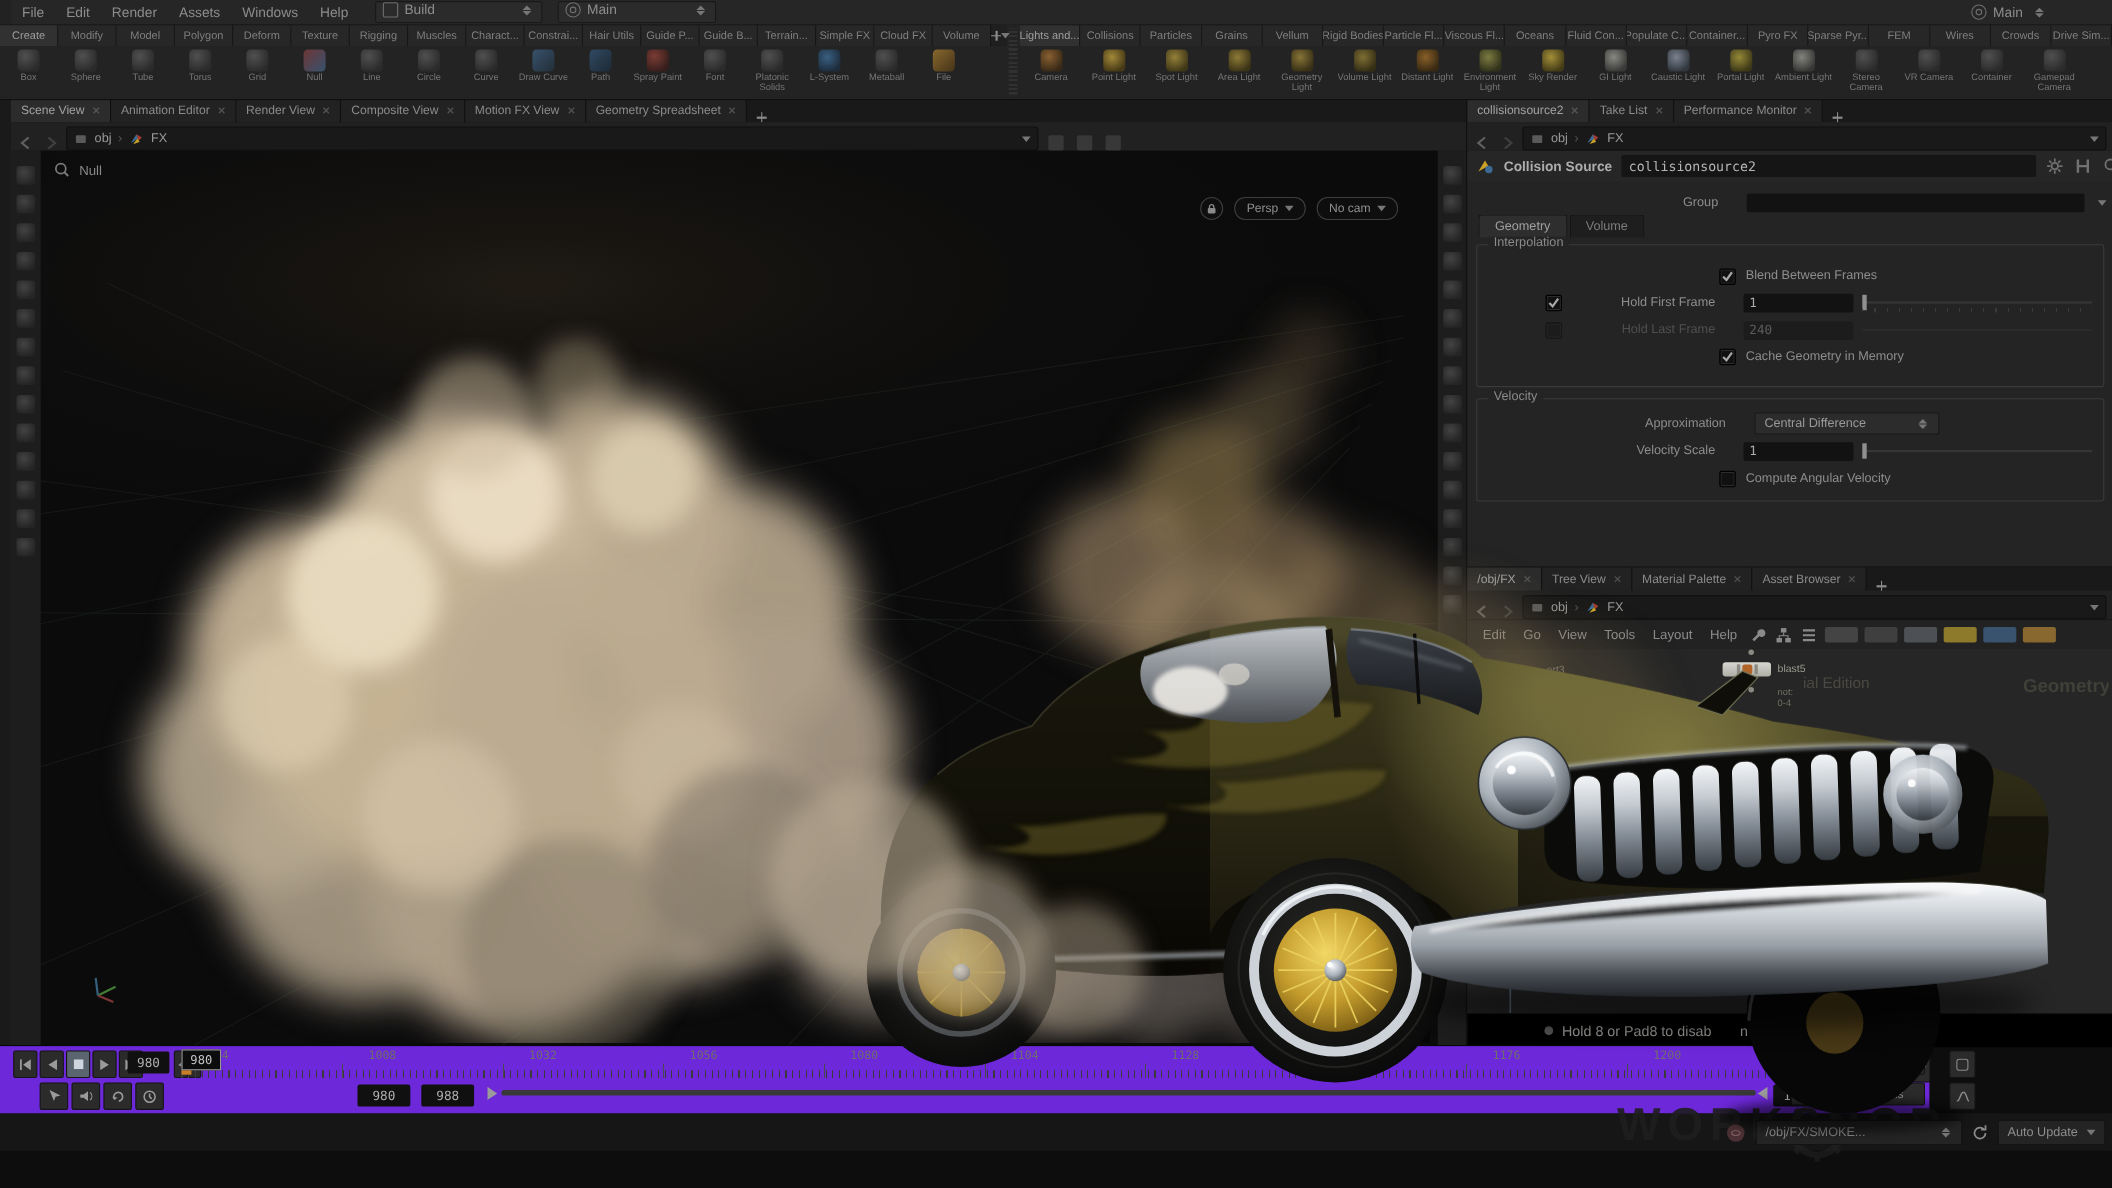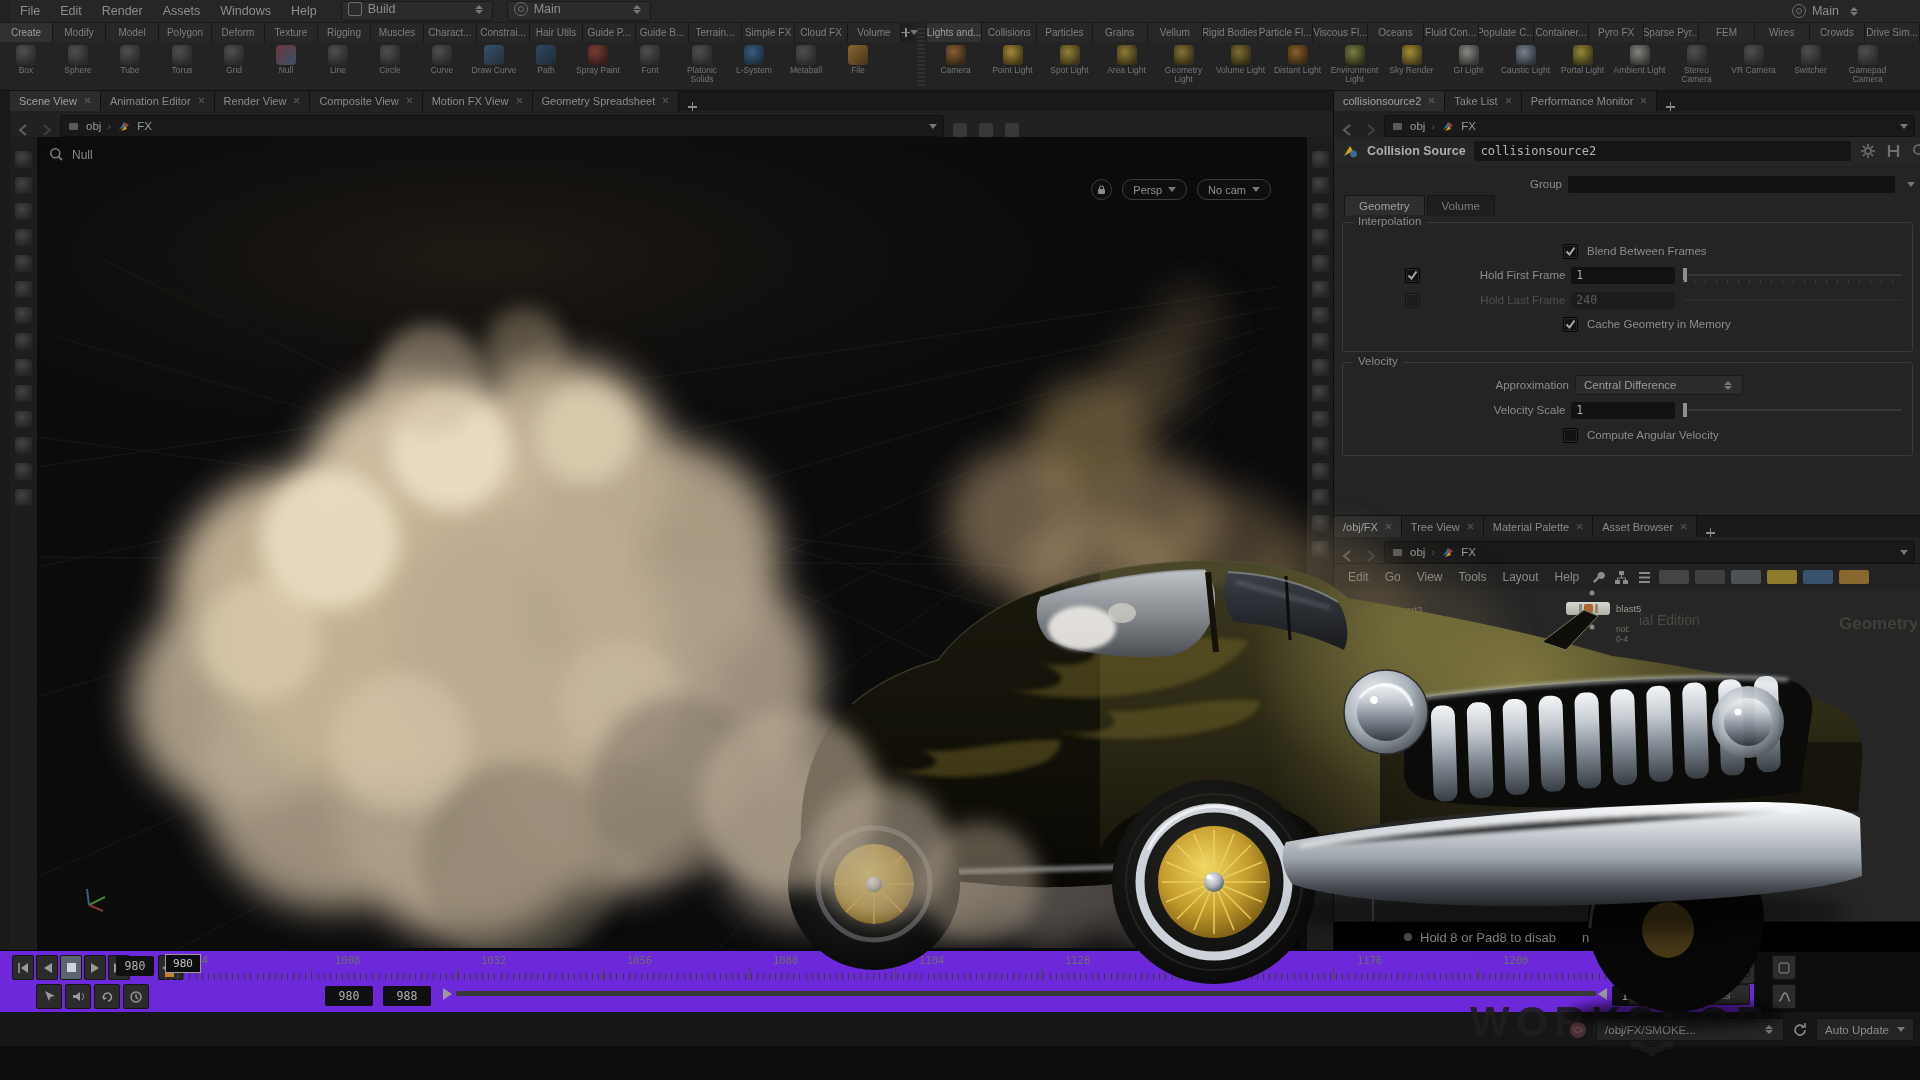--- a/index.html
+++ b/index.html
@@ -51,21 +51,21 @@
   .pill{border:1px solid #3c3c3c;border-radius:10px;background:rgba(18,18,18,.55);color:#8f8f8f;font-size:11px;height:19px;display:flex;align-items:center;gap:6px;padding:0 10px}
   .lockpill{width:19px;justify-content:center;padding:0;border-radius:50%}
   
   #rp{position:absolute;left:1333px;top:90px;width:587px;height:860px;background:#212121;border-left:1px solid #0c0c0c}
   #params{position:absolute;left:0;top:0;width:587px;height:425px;background:#242424;overflow:hidden}
   .node-hdr{position:absolute;left:0;top:47px;width:587px;height:28px;display:flex;align-items:center;padding:0 8px;gap:8px;background:#262626}
   .node-type{font-size:12.5px;font-weight:bold;color:#adadad;white-space:nowrap}
   .node-name{flex:1;height:20px;background:#151515;border-radius:2px;display:flex;align-items:center;padding:0 7px;font:12px "DejaVu Sans Mono",monospace;color:#b5b5b5}
   .hico{width:18px;height:18px;opacity:.75}
   .prow{position:absolute;height:20px;display:flex;align-items:center;font-size:11.5px;color:#8d8d8d}
-  .plabel{width:140px;text-align:right;margin-right:6px;white-space:nowrap}
+  .plabel{width:140px;text-align:right;margin-right:26px;white-space:nowrap}
   .pfield{width:96px;height:17px;background:#121212;border-radius:2px;color:#ababab;font:11.5px "DejaVu Sans Mono",monospace;display:flex;align-items:center;padding:0 5px}
   .cb{width:13px;height:13px;background:#111;border:1px solid #000;box-shadow:inset 0 0 0 1px #2c2c2c;border-radius:2px;display:flex;align-items:center;justify-content:center;margin-right:9px;flex:none}
   .slider{position:relative;width:225px;height:14px;margin-left:8px}
   .slider .tr{position:absolute;left:0;right:0;top:6px;height:2px;background:#363636}
   .slider .hd{position:absolute;left:0;top:0;width:4px;height:14px;background:#8f8f8f}
   .slider .ticks{position:absolute;left:0;right:0;bottom:-2px;height:4px;background:repeating-linear-gradient(90deg,#3a3a3a 0 1px,transparent 1px 11px)}
   .gbox{position:absolute;left:8px;right:8px;border:1px solid #3a3a3a;border-radius:3px}
   .gtitle{position:absolute;top:-8px;left:10px;background:#242424;padding:0 5px;font-size:11.5px;color:#8a8a8a}
   .gtab{height:20px;padding:0 14px;display:flex;align-items:center;font-size:11.5px;background:#1e1e1e;color:#7c7c7c;border:1px solid #141414;border-bottom:none;border-radius:3px 3px 0 0;margin-right:2px}
   .gtab.active{background:#2e2e2e;color:#a0a0a0}
@@ -359,21 +359,21 @@
           <span class="tlab">Stereo Camera</span>
         </div>
 
         <div class="tool" style="width:57px">
           <span class="ticon"></span>
           <span class="tlab">VR Camera</span>
         </div>
 
         <div class="tool" style="width:57px">
           <span class="ticon"></span>
-          <span class="tlab">Switcher</span>
+          <span class="tlab">Container</span>
         </div>
 
         <div class="tool" style="width:57px">
           <span class="ticon"></span>
           <span class="tlab">Gamepad Camera</span>
         </div>
       </div>
   </div>
 </div>
 

